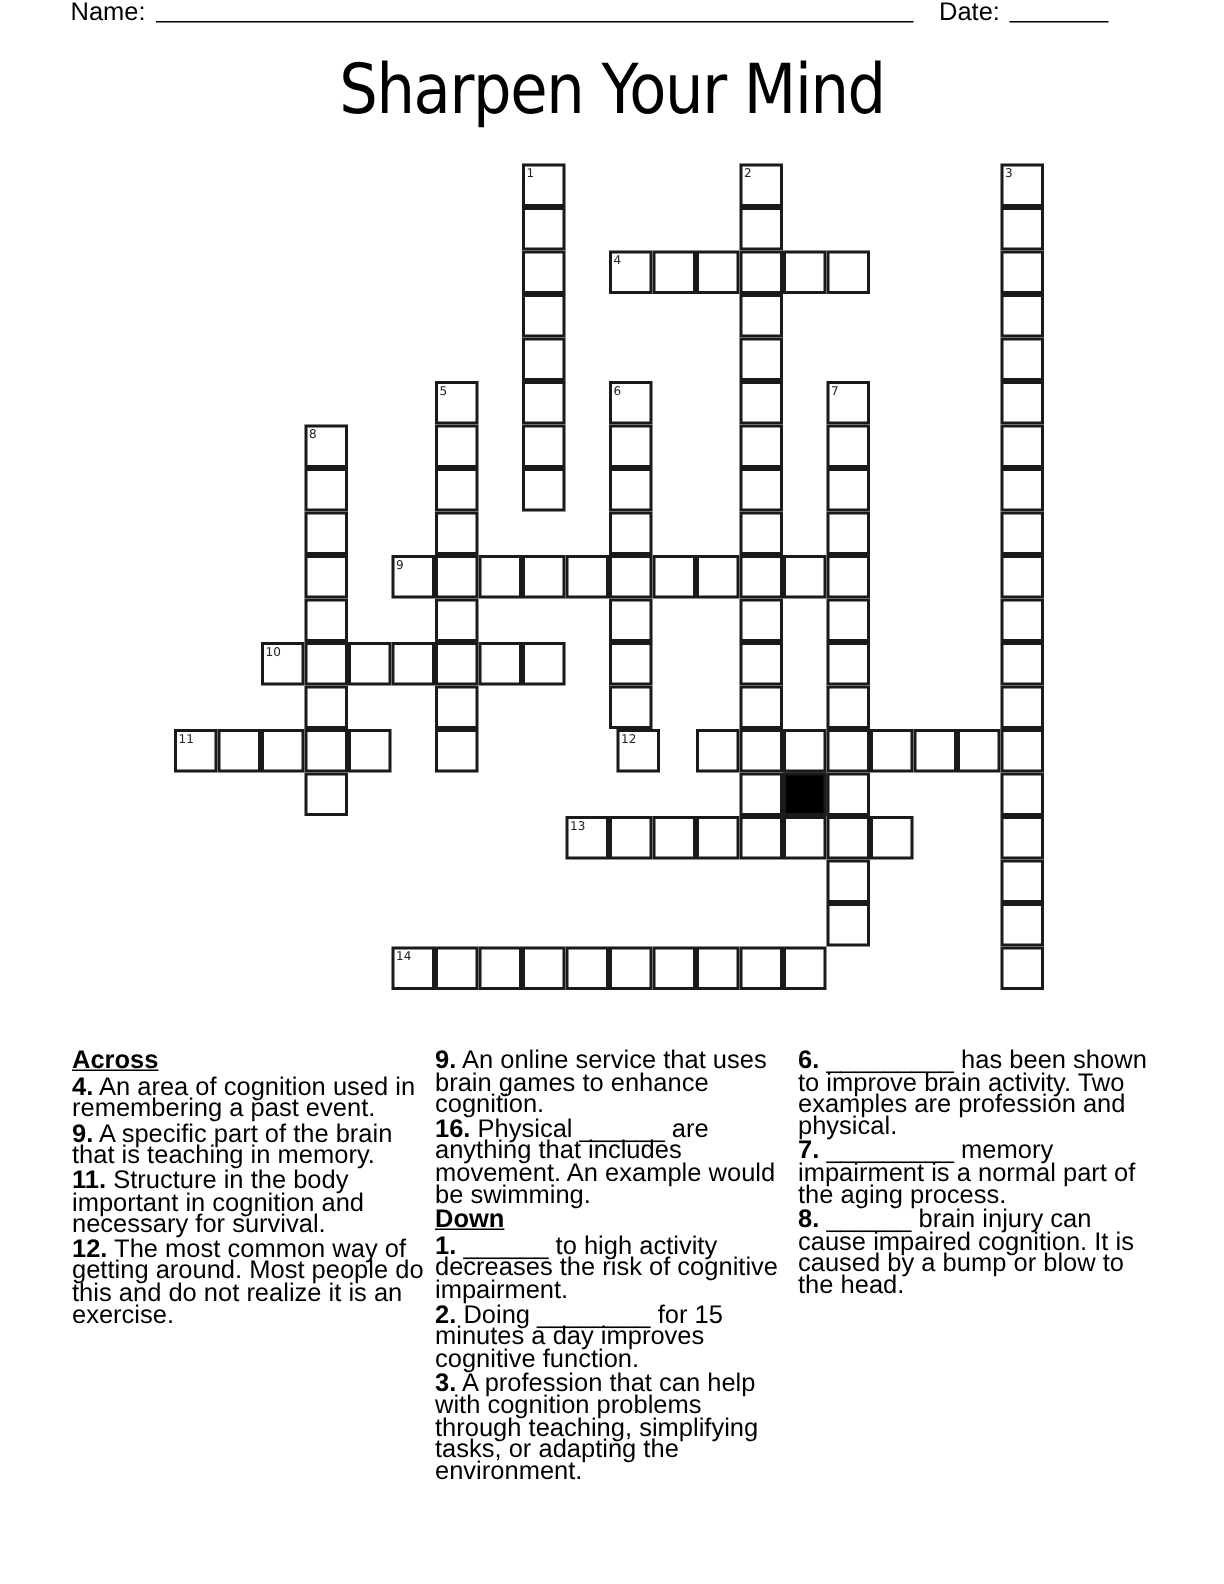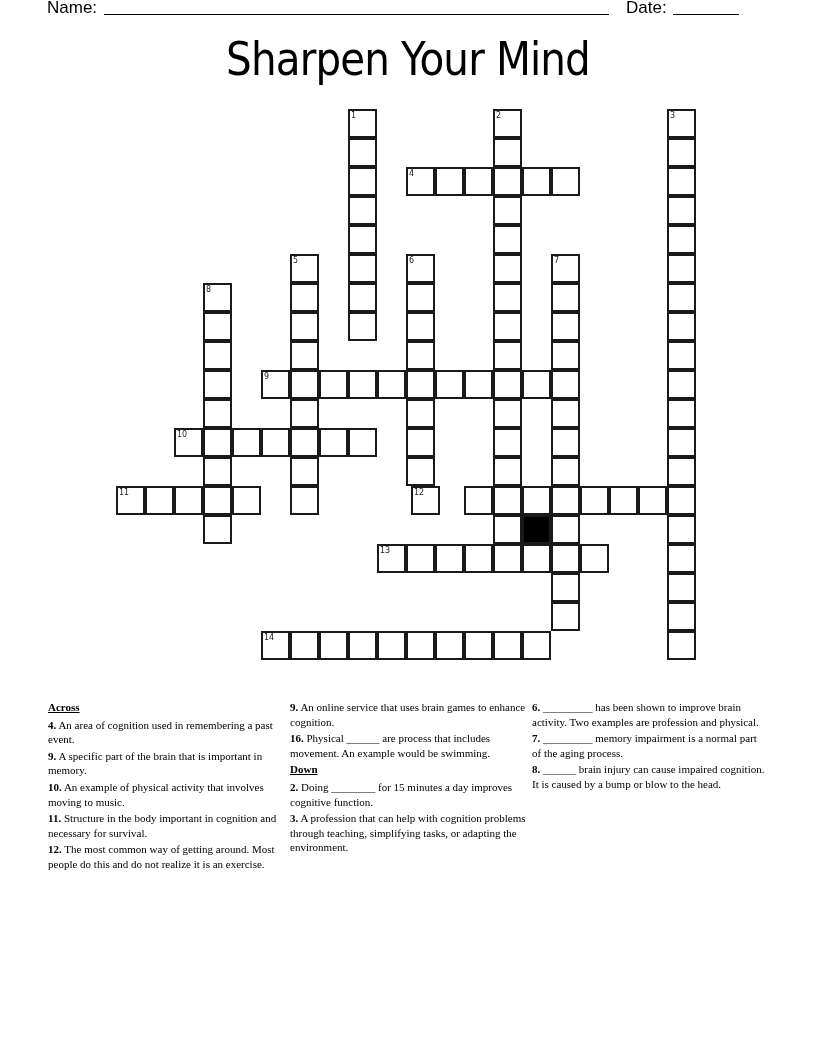--- a/index.html
+++ b/index.html
@@ -12,22 +12,22 @@
   .date-line { position: absolute; left: 626px; top: 16px; width: 66px; border-bottom: 1px solid #000; }
   .title { position: absolute; top: 32px; left: 0; width: 816px; text-align: center;
     font-family: "DejaVu Sans", sans-serif; font-size: 46px; letter-spacing: -1px;
     transform: scaleX(0.88); transform-origin: 408px 0; }
   .grid { position: absolute; left: 0; top: 0; width: 816px; height: 700px; }
   .cell { position: absolute; width: 29px; height: 29px; box-sizing: border-box;
     border: 2px solid #1a1a1a; background: #fff; margin-left: -1px; margin-top: -1px; }
   .cell.black { background: #000; }
   .cell .num { position: absolute; top: 0px; left: 1px; font-family: "DejaVu Sans", sans-serif;
     font-size: 8px; line-height: 9px; color: #222; }
-  .clues { position: absolute; top: 700px; font-family: Liberation Serif, serif;
-    font-size: 11px; line-height: 14.6px; width: 236px; }
+  .clues { position: absolute; top: 700px; font-family: Liberation Sans, sans-serif;
+    font-size: 17px; line-height: 14.6px; width: 236px; }
   .clues .heading { font-weight: bold; text-decoration: underline; margin-bottom: 3px; }
   .clues .clue { margin-bottom: 2px; }
   .clues .clue b { font-weight: bold; }
   .col1 { left: 48px; }
   .col2 { left: 290px; width: 240px; }
   .col3 { left: 532px; width: 236px; }
 </style>
 </head>
 <body>
 
@@ -193,30 +193,30 @@
     <div class="cell" style="left: 436px; top: 632px;"></div>
     <div class="cell" style="left: 465px; top: 632px;"></div>
     <div class="cell" style="left: 494px; top: 632px;"></div>
     <div class="cell" style="left: 523px; top: 632px;"></div>
     <div class="cell black" style="left: 523px; top: 516px;"></div>
   </div>
 
 <div class="clues col1">
   <div class="heading">Across</div>
   <div class="clue"><b>4.</b> <span>An area of cognition used in remembering a past event.</span></div>
-  <div class="clue"><b>9.</b> <span>A specific part of the brain that is important in memory.</span></div>
-  <div class="clue"><b>10.</b> <span>An example of physical activity that involves moving to music.</span></div>
+  <div class="clue"><b>9.</b> <span>A specific part of the brain that is teaching in memory.</span></div>
   <div class="clue"><b>11.</b> <span>Structure in the body important in cognition and necessary for survival.</span></div>
   <div class="clue"><b>12.</b> <span>The most common way of getting around. Most people do this and do not realize it is an exercise.</span></div>
 </div>
 
 <div class="clues col2">
   <div class="clue"><b>9.</b> <span>An online service that uses brain games to enhance cognition.</span></div>
-  <div class="clue"><b>16.</b> <span>Physical ______ are process that includes movement. An example would be swimming.</span></div>
+  <div class="clue"><b>16.</b> <span>Physical ______ are anything that includes movement. An example would be swimming.</span></div>
   <div class="heading">Down</div>
+  <div class="clue"><b>1.</b> <span>______ to high activity decreases the risk of cognitive impairment.</span></div>
   <div class="clue"><b>2.</b> <span>Doing ________ for 15 minutes a day improves cognitive function.</span></div>
   <div class="clue"><b>3.</b> <span>A profession that can help with cognition problems through teaching, simplifying tasks, or adapting the environment.</span></div>
 </div>
 
 <div class="clues col3">
   <div class="clue"><b>6.</b> <span>_________ has been shown to improve brain activity. Two examples are profession and physical.</span></div>
   <div class="clue"><b>7.</b> <span>_________ memory impairment is a normal part of the aging process.</span></div>
   <div class="clue"><b>8.</b> <span>______ brain injury can cause impaired cognition. It is caused by a bump or blow to the head.</span></div>
 </div>
 

